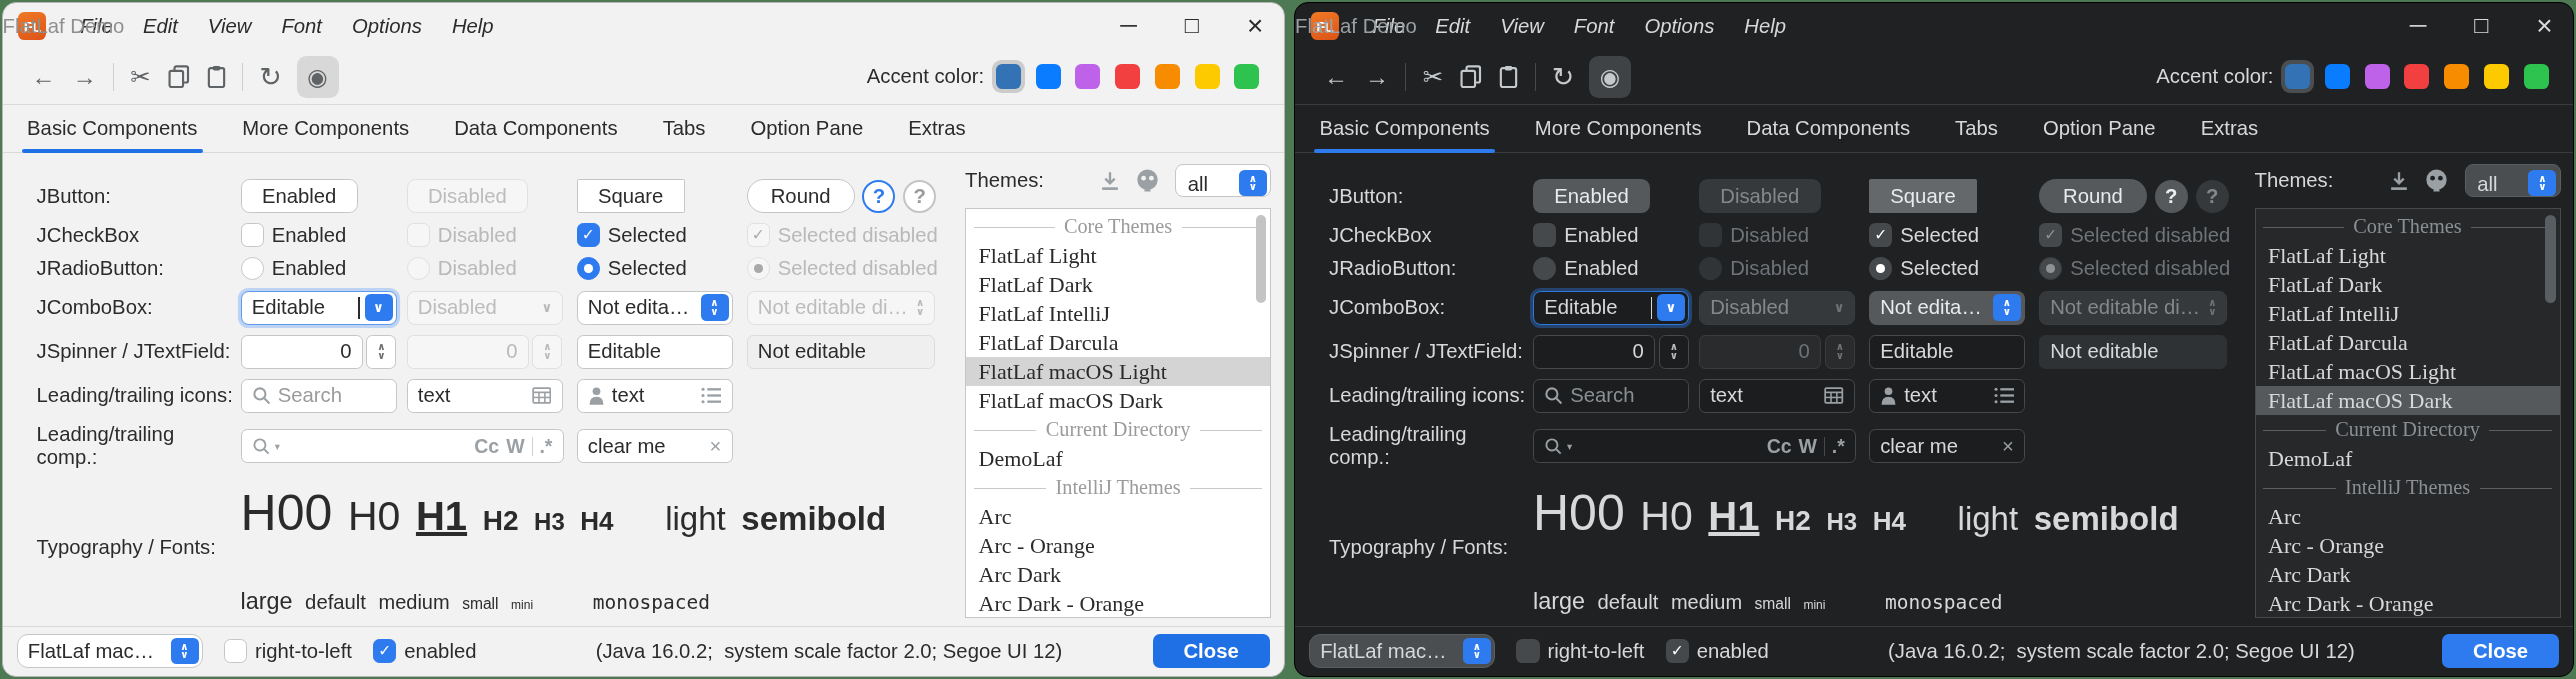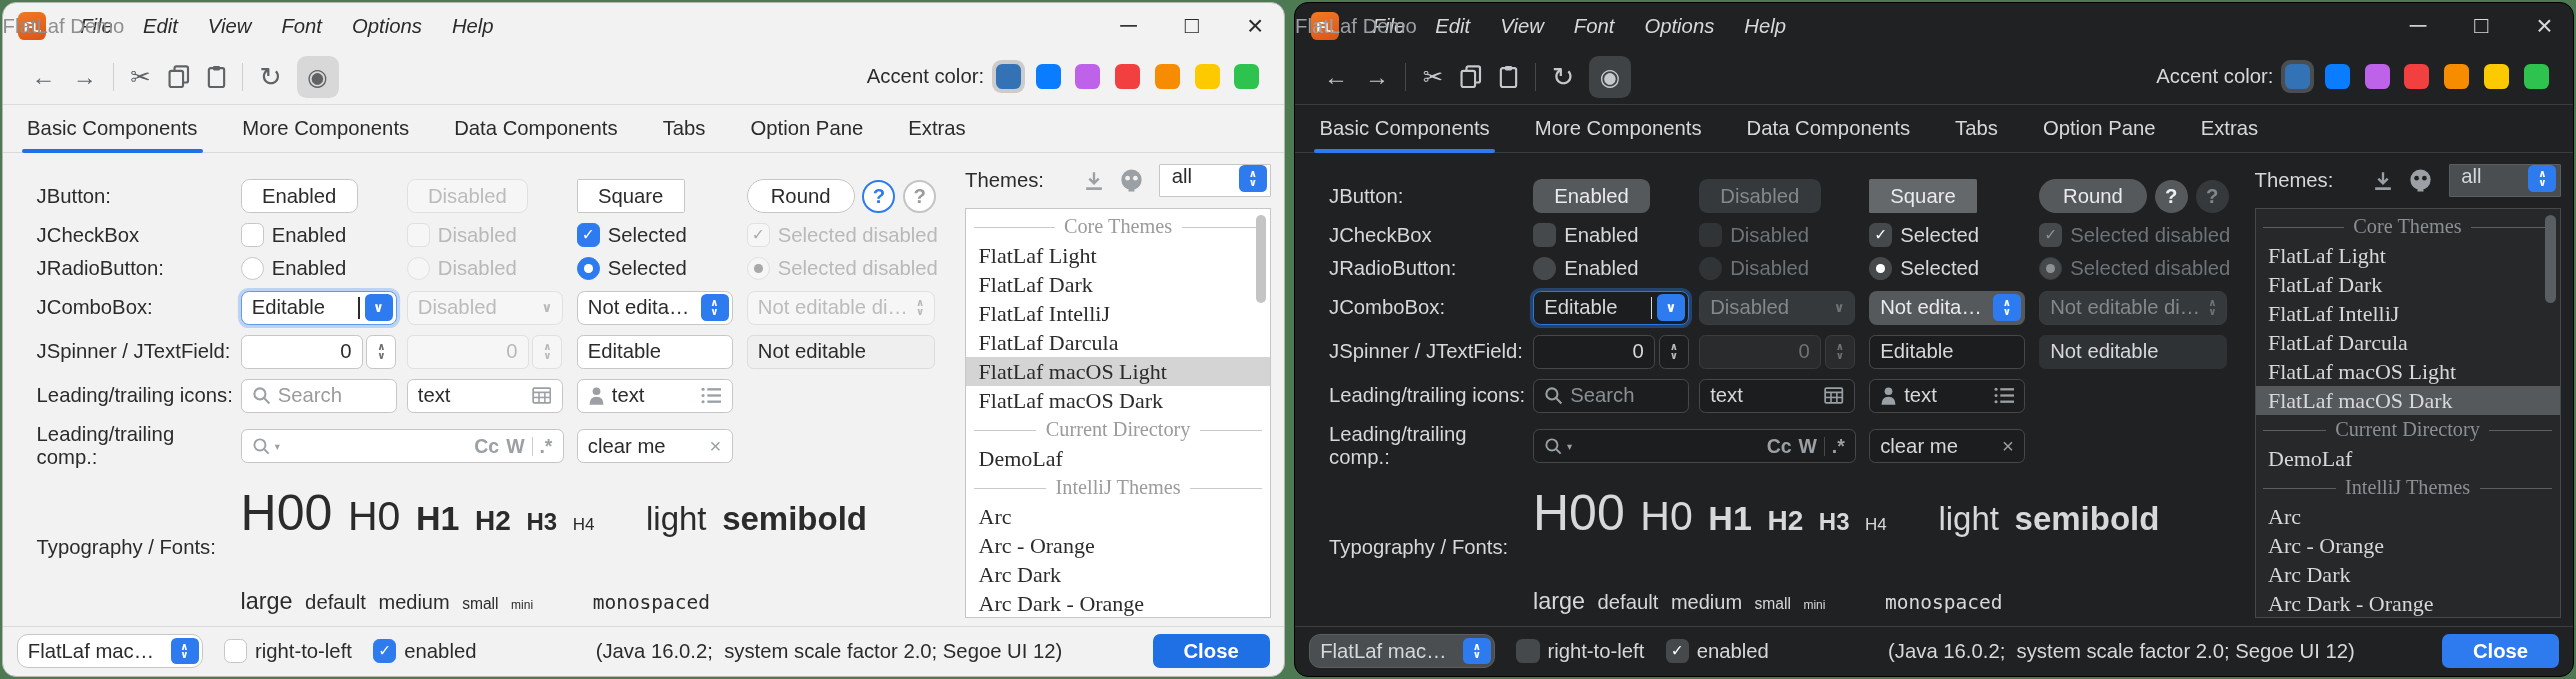--- a/index.html
+++ b/index.html
@@ -155,36 +155,36 @@
   .tf .tic { color:var(--icon2); display:flex; align-items:center; flex:0 0 auto; }
   .tf .tic svg { display:block; }
   .tf.span2 { width:323px; }
   .mini-div { width:0.8px; height:19px; background:var(--sep2); }
   .gmono { color:var(--icon2); font-weight:bold; font-size:19.5px; }
   .caret-sm { font-size:10.2px; color:var(--icon2); margin-left:-3.1px; }
 
   
   .typo { display:flex; flex-direction:column; gap:7.8px; padding-top:4.7px; }
   .typo-line { display:flex; align-items:baseline; gap:15.6px; }
-  .t-h00{font-size:50px;} .t-h0{font-size:41px;} .t-h1{font-size:34px;font-weight:bold;}
-  .t-h2{font-size:28px;font-weight:bold;} .t-h3{font-size:24px;font-weight:bold;} .t-h4{font-size:17px;font-weight:normal;}
+  .t-h00{font-size:50px;} .t-h0{font-size:41px;} .t-h1{font-size:40px;font-weight:bold;text-decoration:underline;}
+  .t-h2{font-size:28px;font-weight:bold;} .t-h3{font-size:24px;font-weight:bold;} .t-h4{font-size:26px;font-weight:bold;}
   .t-light{font-size:33px;font-weight:400;margin-left:36px;} .t-semi{font-size:33px;font-weight:600;}
   .typo-sizes { display:flex; align-items:baseline; gap:12.5px; }
   .typo-sizes .i0{font-size:23.4px;} .typo-sizes .i1{font-size:20.3px;} .typo-sizes .i2{font-size:20px;margin-top:12px;}
   .typo-sizes .i3{font-size:15.6px;} .typo-sizes .i4{font-size:12px;margin-top:48px;}
   .t-mono { font-family:"DejaVu Sans Mono","Liberation Mono",monospace; font-size:19.5px; margin-left:44px; }
 
   
   .themes { position:absolute; top:6.3px; right:12.5px; bottom:7.8px; width:306px; display:flex; flex-direction:column; }
   .themes-head { display:flex; align-items:center; height:44px; flex:0 0 auto; gap:14px; }
   .themes-label { font-size:20.3px; }
   .th-ic { color:var(--icon2); display:flex; align-items:center; }
   .th-ic.dl { margin-left:auto; }
-  .all-combo { width:112px; height:33px; border-radius:1px; border:0.8px solid var(--border); background:var(--field);
-               display:flex; align-items:flex-start; font-size:20.3px; margin-left:1.6px; }
+  .all-combo { width:96px; height:33px; border-radius:8px; border:0.8px solid var(--border); background:var(--field);
+               display:flex; align-items:flex-end; font-size:20.3px; margin-left:1.6px; }
   .win.dark .all-combo { background:#4a4e51; border-color:#5a5e61; }
   .all-combo .combo-text { padding-left:11.7px; }
   .themes-list { margin-top:4.7px; flex:1 1 auto; border:0.8px solid var(--border); background:var(--list);
                  overflow:hidden; position:relative; padding-top:3.9px; font-size:22px; }
   .t-row { height:29px; display:flex; align-items:center; padding:0 12.5px; white-space:nowrap;font-family:Liberation Serif, serif; }
   .t-row.header { color:var(--header); font-size:20.3px; padding:0 7.8px; gap:9.4px; }
   .t-row.header::before, .t-row.header::after { content:""; flex:1; height:0.8px; background:var(--hline); }
   .t-row.selected { background:var(--sel); }
   .list-thumb { position:absolute; top:6.3px; right:3.9px; width:10.2px; height:88px; border-radius:5.5px; background:var(--thumb); }
 

